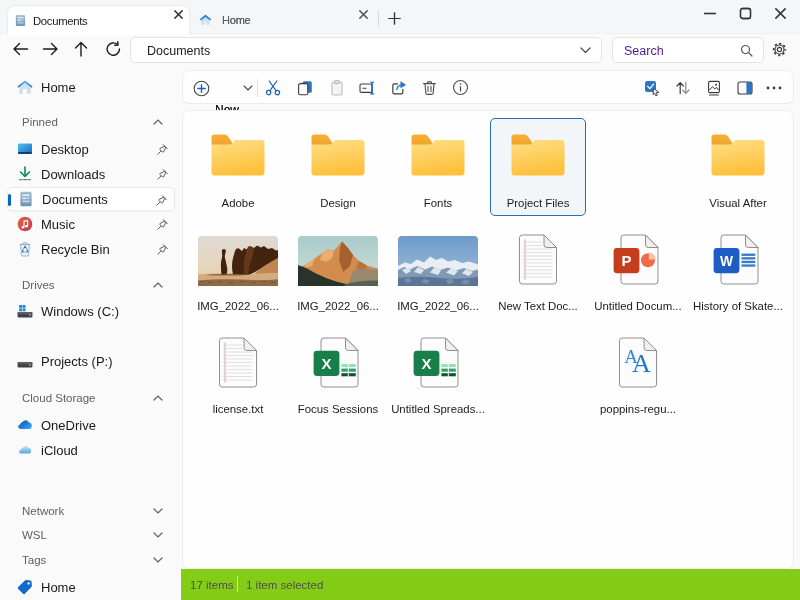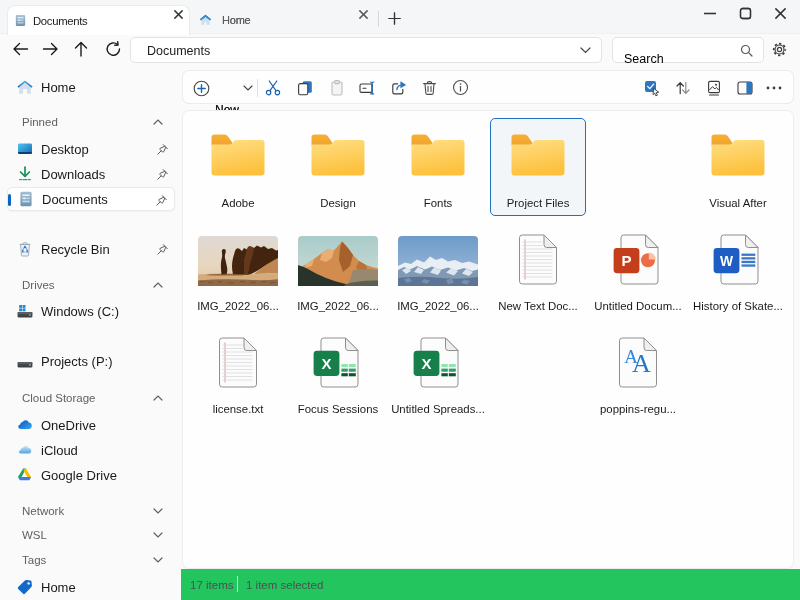--- a/index.html
+++ b/index.html
@@ -15,21 +15,21 @@
 .tabx { position:absolute; top:9px; width:11px; height:11px; z-index:3; }
 #plus { position:absolute; left:388px; top:12px; }
 .wbtn { position:absolute; top:7px; }
 #tabsep { position:absolute; left:378px; top:11px; width:1px; height:16px; background:#d8d8d8; }
 
 #toolbar { position:absolute; left:0; top:34px; width:800px; height:33px; background:#fafafa; }
 .navic { position:absolute; top:41px; }
 #addr { position:absolute; left:130px; top:37px; width:472px; height:26px; background:#ffffff; border:1px solid #e3e3e3; border-radius:5px; }
 #addr .at { position:absolute; left:16px; top:6px; font-size:12.5px; color:#1b1b1b; }
 #search { position:absolute; left:612px; top:37px; width:152px; height:26px; background:#ffffff; border:1px solid #e3e3e3; border-radius:5px; }
-#search .st { position:absolute; left:11px; top:6px; font-size:12.5px; color:#000000;margin-top:8px; }
+#search .st { position:absolute; left:11px; top:6px; font-size:12.5px; color:#4c1d95; }
 
 #sidebar { position:absolute; left:0; top:67px; width:181px; height:533px; background:#fafafa; }
 .srow { position:absolute; left:7px; width:168px; height:24px; display:flex; align-items:center; border-radius:5px; }
 .srow .sic { width:18px; height:18px; margin-left:9px; flex:none; }
 .srow .sl { margin-left:7px; font-size:13px; color:#191919; white-space:nowrap; }
 .srow .pin { position:absolute; right:6px; top:6px; }
 .shdr { position:absolute; left:7px; width:168px; height:22px; }
 .shdr .hl { position:absolute; left:15px; top:4px; font-size:11.5px; color:#606060; }
 .shdr .hc { position:absolute; right:12px; top:7px; }
 #seldoc { background:#ffffff; border:1px solid #e9e9e9; box-shadow:0 1px 2px rgba(0,0,0,.04); }
@@ -40,21 +40,21 @@
 .cic { position:absolute; top:8px; }
 #newbtn { position:absolute; left:10px; top:6px; height:22px; display:flex; align-items:center; }
 #newbtn .nt { font-size:12px; margin-left:5px; color:#1b1b1b;margin-top:44px; }
 #cmdsep { position:absolute; left:74px; top:8px; width:1px; height:18px; background:#e0e0e0; }
 
 .tile { position:absolute; width:96px; height:98px; }
 .ticon { position:absolute; left:50%; transform:translateX(-50%); }
 .tlabel { position:absolute; top:79px; left:-8px; width:112px; text-align:center; font-size:11.4px; color:#1b1b1b; white-space:nowrap; }
 #seltile { position:absolute; left:307px; top:7px; width:96px; height:98px; background:#f2f6f9; border:1.6px solid #2070bf; border-radius:5px; }
 
-#status { position:absolute; left:0; top:569px; width:800px; height:31px; background:#22c55e; }
+#status { position:absolute; left:0; top:569px; width:800px; height:31px; background:#84cc16; }
 #status .s1 { position:absolute; left:190px; top:10px; font-size:11.5px; color:#4f4f4f; }
 #status .sep { position:absolute; left:237px; top:7px; width:1px; height:16px; background:#d9d9d9; }
 #status .s2 { position:absolute; left:246px; top:10px; font-size:11.5px; color:#4f4f4f; }
 </style>
 </head>
 <body>
 
 <div id="strip"></div>
 <div id="tab1">
   <svg class="ticn" width="11" height="13" viewBox="0 0 13 15">
@@ -753,20 +753,38 @@
         <rect x="5.4" y="7.5" width="4" height="1.7" fill="#eaf2f8" opacity=".95"></rect>
         <rect x="10" y="7.5" width="2.6" height="1.7" fill="#d6e4ef" opacity=".8"></rect>
         <rect x="5.4" y="10.6" width="7.2" height="1.7" fill="#eaf2f8" opacity=".7"></rect>
       </svg>
     <span class="sl">Documents</span>
     <svg class="pin" width="13" height="13" viewBox="0 0 13 13">
         <path d="M7.2 1.6 L11.4 5.8 M9.8 4.2 L7.6 8.9 Q7.2 9.7 6.5 9 L4 6.5 Q3.3 5.8 4.1 5.4 L8.8 3.2 M5.2 7.8 L1.8 11.2" stroke="#5c5c5c" stroke-width="1" fill="none" stroke-linecap="round" stroke-linejoin="round"></path>
       </svg>
   </div>
 
+  <div class="srow" style="top:145px">
+    <svg class="sic" viewBox="0 0 18 18">
+        <defs>
+          <linearGradient id="mug" x1="0" y1="0" x2="1" y2="1">
+            <stop offset="0" stop-color="#e2604a"></stop>
+            <stop offset="1" stop-color="#c33a50"></stop>
+          </linearGradient>
+        </defs>
+        <circle cx="9" cy="9" r="7.3" fill="url(#mug)"></circle>
+        <path d="M8 12.2 V6.3 L11.6 5.4 V11.2" stroke="#fff" stroke-width="1.2" fill="none"></path>
+        <circle cx="6.9" cy="12.2" r="1.3" fill="#fff"></circle>
+        <circle cx="10.5" cy="11.2" r="1.3" fill="#fff"></circle>
+      </svg>
+    <span class="sl">Music</span>
+    <svg class="pin" width="13" height="13" viewBox="0 0 13 13">
+        <path d="M7.2 1.6 L11.4 5.8 M9.8 4.2 L7.6 8.9 Q7.2 9.7 6.5 9 L4 6.5 Q3.3 5.8 4.1 5.4 L8.8 3.2 M5.2 7.8 L1.8 11.2" stroke="#5c5c5c" stroke-width="1" fill="none" stroke-linecap="round" stroke-linejoin="round"></path>
+      </svg>
+  </div>
 
   <div class="srow" style="top:170px">
     <svg class="sic" viewBox="0 0 18 18">
         <path d="M4.6 4.4 H13.4 L12.6 15 Q12.5 16 11.5 16 H6.5 Q5.5 16 5.4 15 Z" fill="#eef3f7" stroke="#96a7b6" stroke-width="0.9"></path>
         <path d="M4 4.4 H14" stroke="#96a7b6" stroke-width="0.9" stroke-linecap="round"></path>
         <path d="M7 4 Q7 2.6 8.2 2.6 H9.8 Q11 2.6 11 4" stroke="#96a7b6" stroke-width="0.9" fill="none"></path>
         <g stroke="#2574c4" stroke-width="1.05" fill="none" stroke-linecap="round">
           <path d="M7.8 8.3 L9 6.2 L10.2 8.3"></path>
           <path d="M10.9 9.5 L11.6 11.7 L9.9 11.9"></path>
           <path d="M8.1 11.9 L6.4 11.7 L7.1 9.5"></path>
@@ -841,28 +859,20 @@
           <linearGradient id="icg" x1="0" y1="0" x2="0" y2="1">
             <stop offset="0" stop-color="#c8e6fa"></stop>
             <stop offset="1" stop-color="#52a4e2"></stop>
           </linearGradient>
         </defs>
         <path d="M5.2 12.6 Q3 12.6 3 10.7 Q3 9 4.8 8.7 Q5 6.8 7 6.4 Q7.9 4.9 9.8 4.9 Q11.9 4.9 12.7 6.9 Q15.2 7.1 15.2 9.8 Q15.2 12.6 12.6 12.6 Z" fill="url(#icg)"></path>
       </svg>
     <span class="sl">iCloud</span>
   </div>
 
-  <div class="srow" style="top:396px">
-    <svg class="sic" viewBox="0 0 18 18">
-        <path d="M7.1 2.4 H10 L5.5 11.3 L2 11 Z" fill="#1da261"></path>
-        <path d="M10.9 2.4 L16 11.3 L12.5 11.5 L8.2 4 Z" fill="#fcbd00" transform="translate(-0.9,0)"></path>
-        <path d="M5.5 11 H15.1 L13.4 14.3 H3.8 L2 11 Z" fill="#3c7de4"></path>
-      </svg>
-    <span class="sl">Google Drive</span>
-  </div>
 
   <div class="shdr" style="top:434px">
       <span class="hl">Network</span>
     <svg class="hc" width="10" height="6" viewBox="0 0 10 6">
         <path d="M1 1 L5 5 L9 1" stroke="#5f5f5f" stroke-width="1.2" fill="none" stroke-linecap="round"></path>
       </svg>
   </div>
 
   <div class="shdr" style="top:458px">
       <span class="hl">WSL</span>

